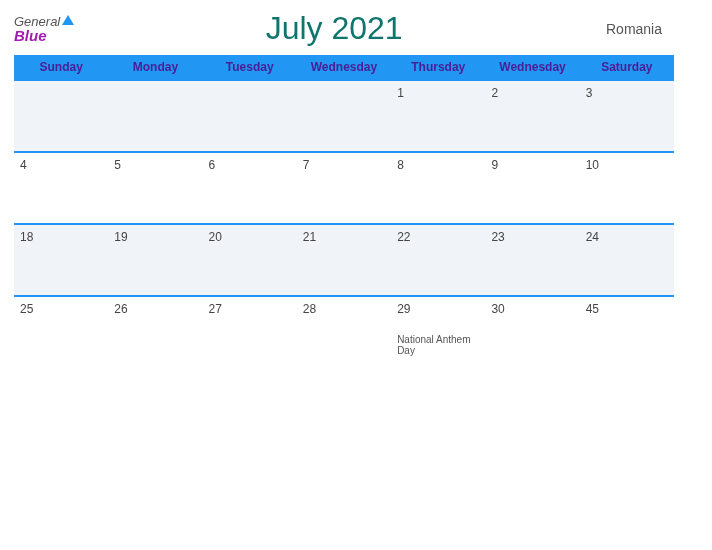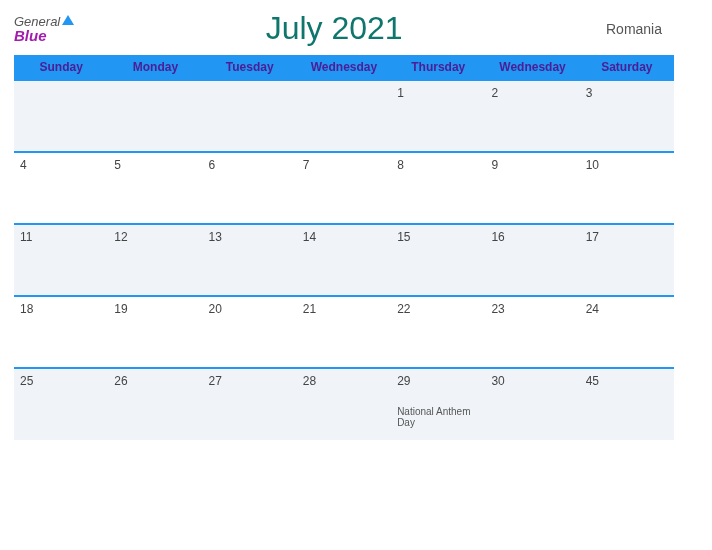--- a/index.html
+++ b/index.html
@@ -165,43 +165,20 @@
           </td>
           <td>
             <span class="day-number">9</span>
           </td>
           <td>
             <span class="day-number">10</span>
           </td>
         </tr>
         <tr>
           <td>
-            <span class="day-number">11</span>
-          </td>
-          <td>
-            <span class="day-number">12</span>
-          </td>
-          <td>
-            <span class="day-number">13</span>
-          </td>
-          <td>
-            <span class="day-number">14</span>
-          </td>
-          <td>
-            <span class="day-number">15</span>
-          </td>
-          <td>
-            <span class="day-number">16</span>
-          </td>
-          <td>
-            <span class="day-number">17</span>
-          </td>
-        </tr>
-        <tr>
-          <td>
             <span class="day-number">18</span>
           </td>
           <td>
             <span class="day-number">19</span>
           </td>
           <td>
             <span class="day-number">20</span>
           </td>
           <td>
             <span class="day-number">21</span>

